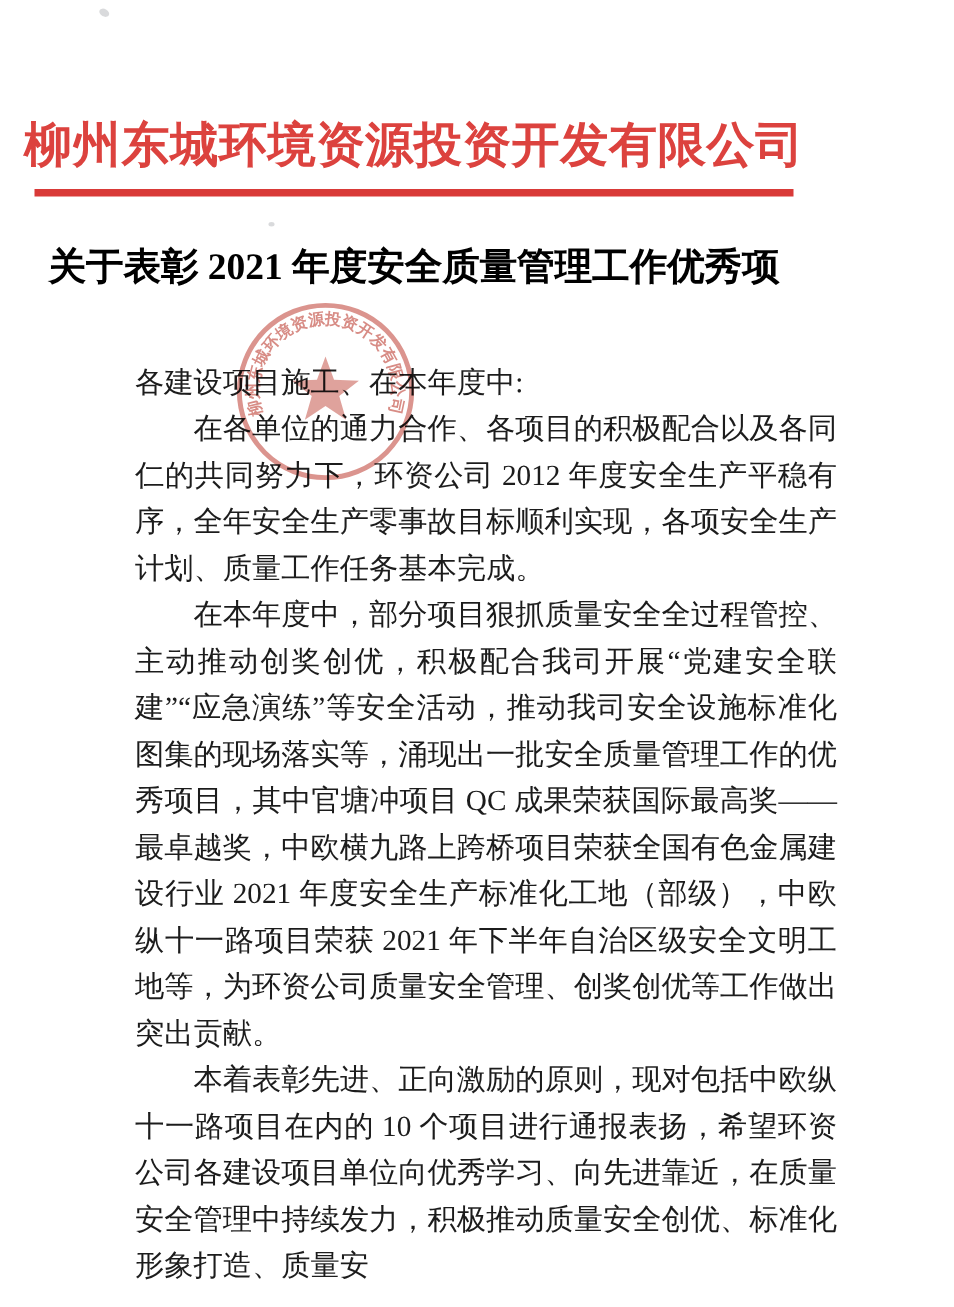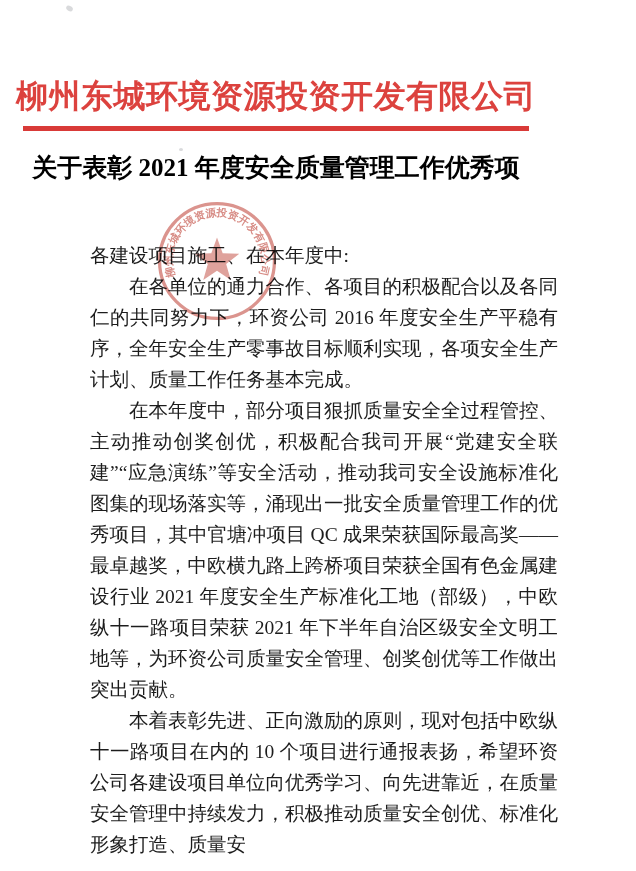--- a/index.html
+++ b/index.html
@@ -26,21 +26,21 @@
     white-space: nowrap;
   }
   .red-rule {
     width: 506px;
     height: 5px;
     margin: 8px auto 0;
     background: var(--brand-rule, #d93a38);
   }
 
   .notice-title {
-    margin-top: 20px;
+    margin-top: 31px;
     text-align: center;
     font-weight: bold;
     font-size: 25px;
     line-height: 34px;
     color: #000;
   }
 
   .doc-body {
     position: absolute;
     left: 90px;
@@ -83,21 +83,21 @@
     <div class="company-name">柳州东城环境资源投资开发有限公司</div>
     <div class="red-rule"></div>
   </div>
 
   <div class="notice-title">
     <div>关于表彰 2021 年度安全质量管理工作优秀项</div>
   </div>
 
   <div class="doc-body">
     <p class="salutation">各建设项目施工、在本年度中:</p>
-    <p class="indent">在各单位的通力合作、各项目的积极配合以及各同仁的共同努力下，环资公司 2016 年度安全生产平稳有序，全年安全生产零事故目标顺利实现，各项安全生产计划、质量工作任务基本完成。</p>
+    <p class="indent">在各单位的通力合作、各项目的积极配合以及各同仁的共同努力下，环资公司 2012 年度安全生产平稳有序，全年安全生产零事故目标顺利实现，各项安全生产计划、质量工作任务基本完成。</p>
     <p class="indent">在本年度中，部分项目狠抓质量安全全过程管控、主动推动创奖创优，积极配合我司开展“党建安全联建”“应急演练”等安全活动，推动我司安全设施标准化图集的现场落实等，涌现出一批安全质量管理工作的优秀项目，其中官塘冲项目 QC 成果荣获国际最高奖——最卓越奖，中欧横九路上跨桥项目荣获全国有色金属建设行业 2021 年度安全生产标准化工地（部级），中欧纵十一路项目荣获 2021 年下半年自治区级安全文明工地等，为环资公司质量安全管理、创奖创优等工作做出突出贡献。</p>
     <p class="indent">本着表彰先进、正向激励的原则，现对包括中欧纵十一路项目在内的 10 个项目进行通报表扬，希望环资公司各建设项目单位向优秀学习、向先进靠近，在质量安全管理中持续发力，积极推动质量安全创优、标准化形象打造、质量安</p>
   </div>
 
   <svg class="official-seal" viewBox="0 0 120 120" xmlns="http://www.w3.org/2000/svg" aria-hidden="true">
     <defs>
       <path id="sealArc" d="M 18.7,75 A 44,44 0 1,1 101.3,75" fill="none"></path>
     </defs>
     <circle cx="60" cy="60" r="56.5" fill="none" stroke="var(--seal, #c5564c)" stroke-width="3.2" opacity="0.75"></circle>
     <polygon points="60,37 65.6,52.3 81.9,52.9 69,62.9 73.5,78.6 60,69.5 46.5,78.6 51,62.9 38.1,52.9 54.4,52.3" fill="var(--seal, #c5564c)" opacity="0.65"></polygon>

